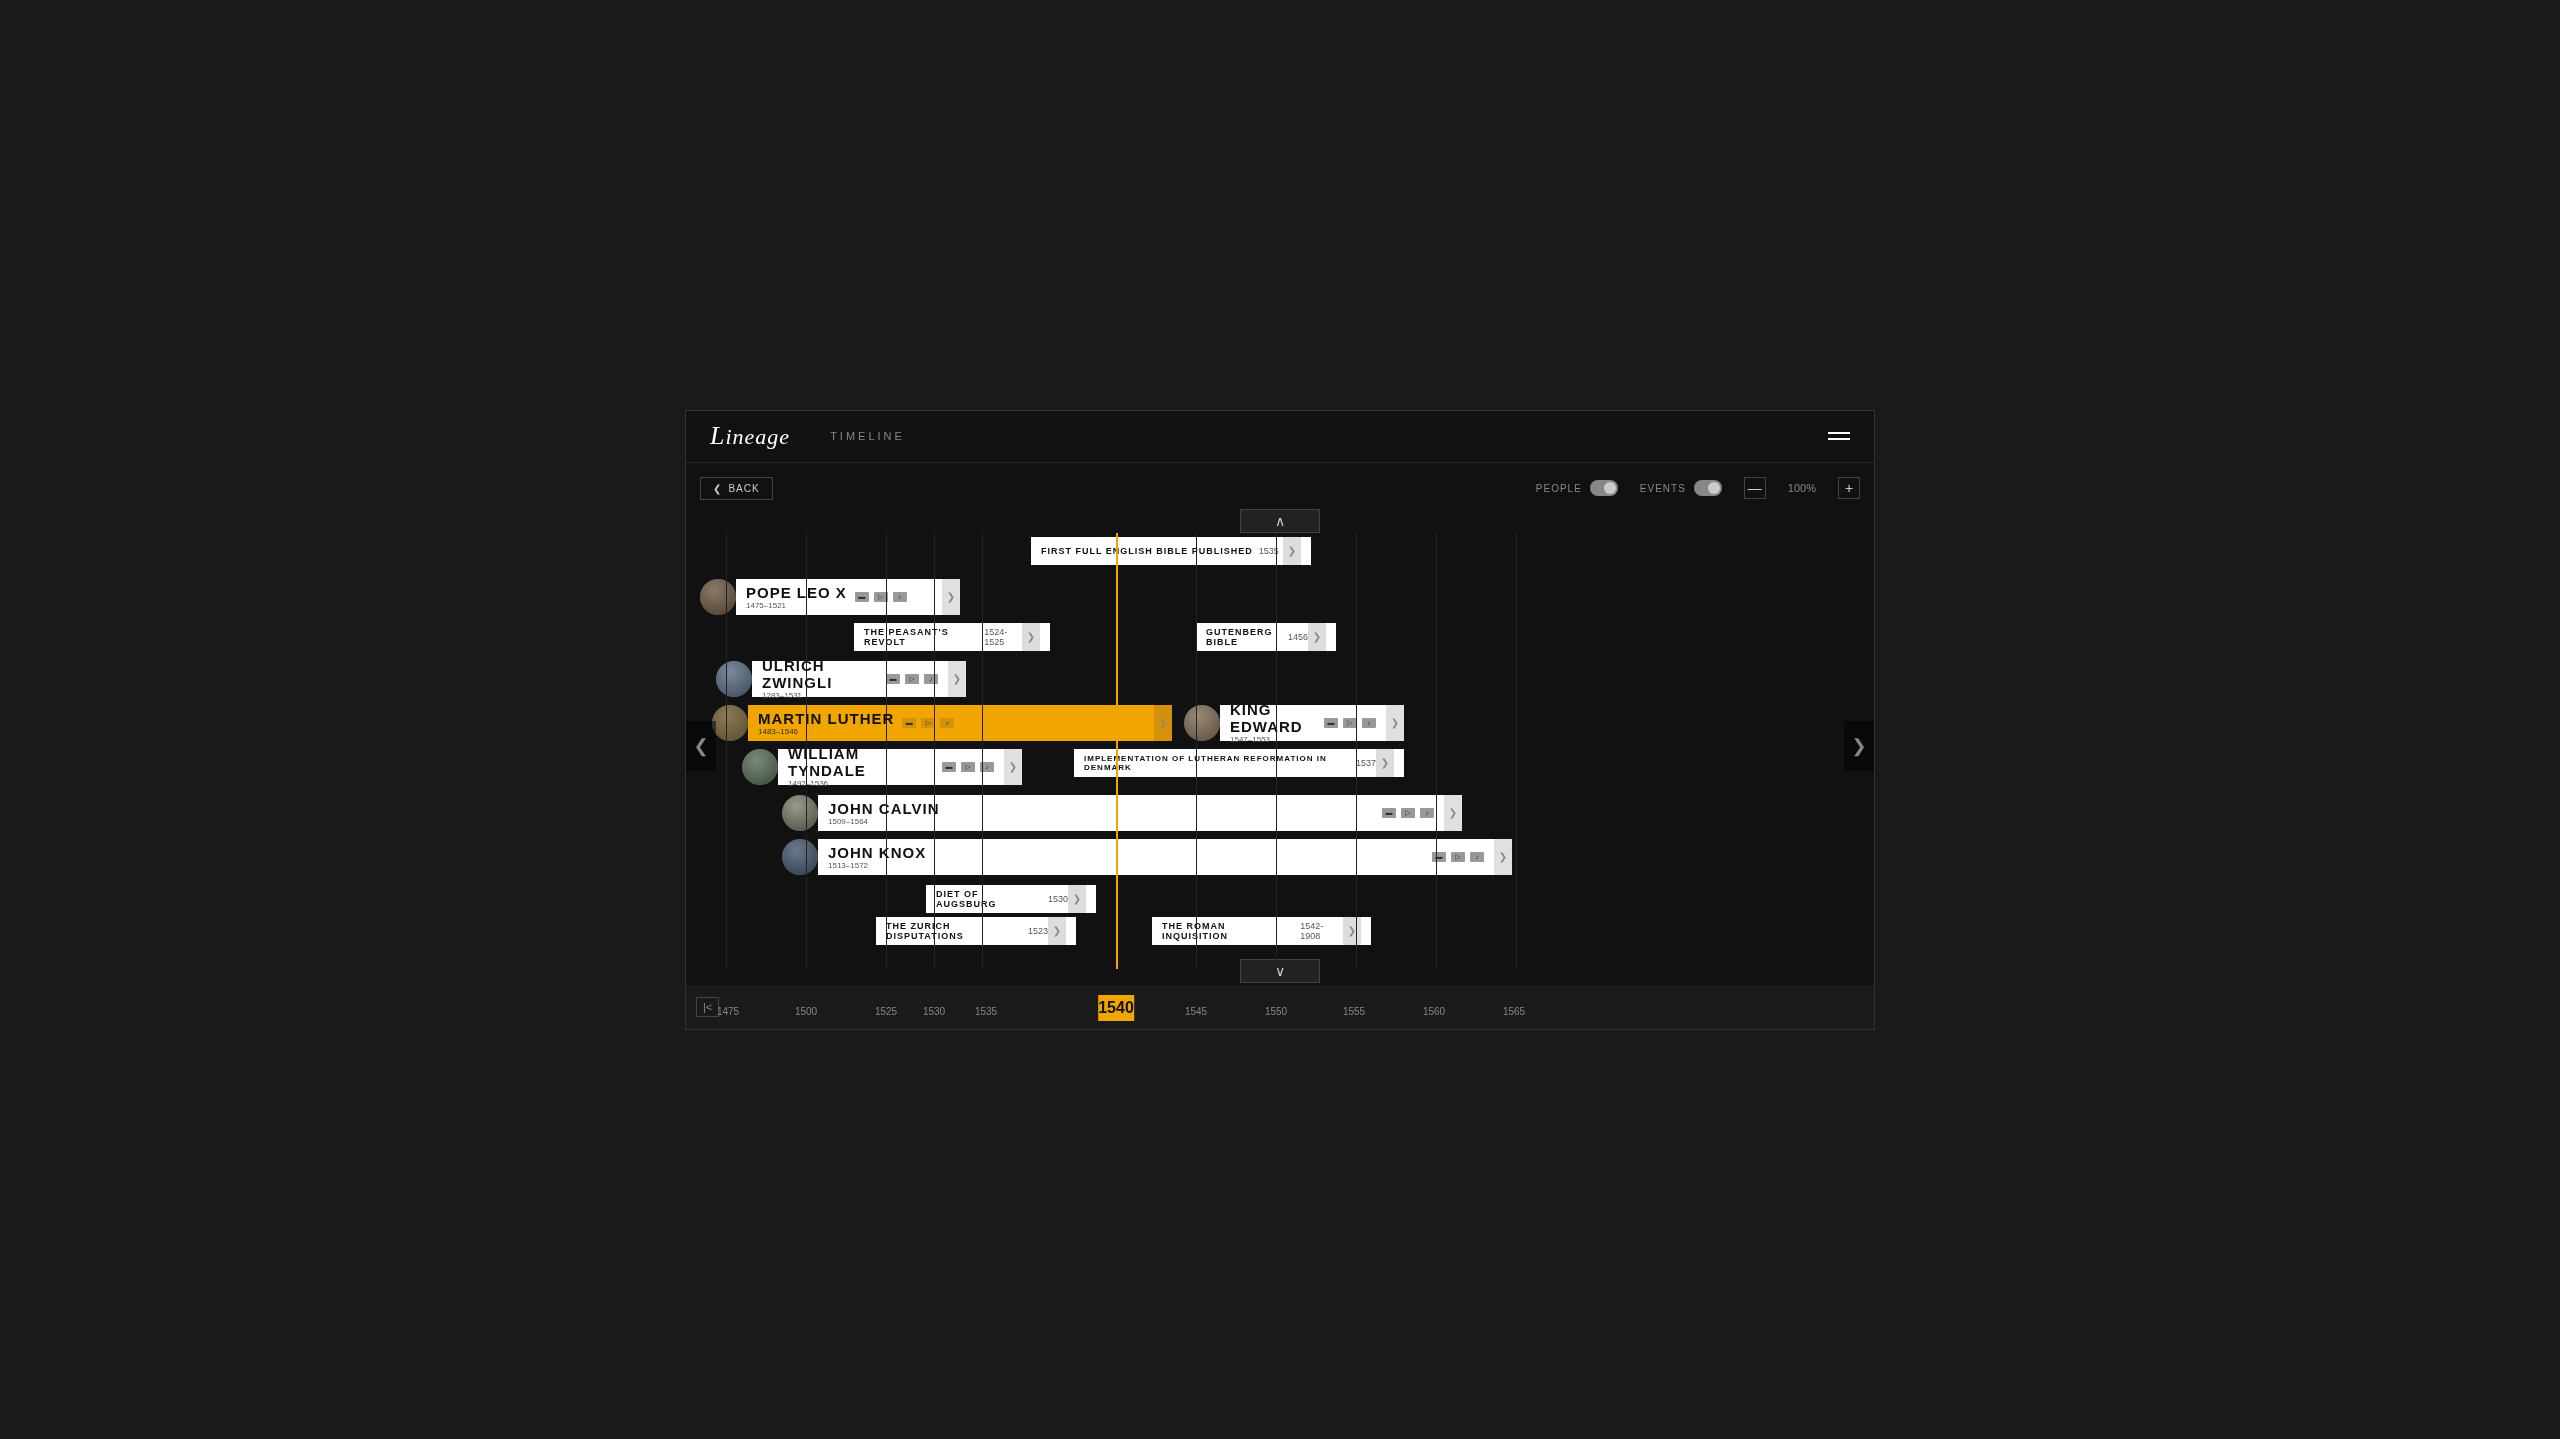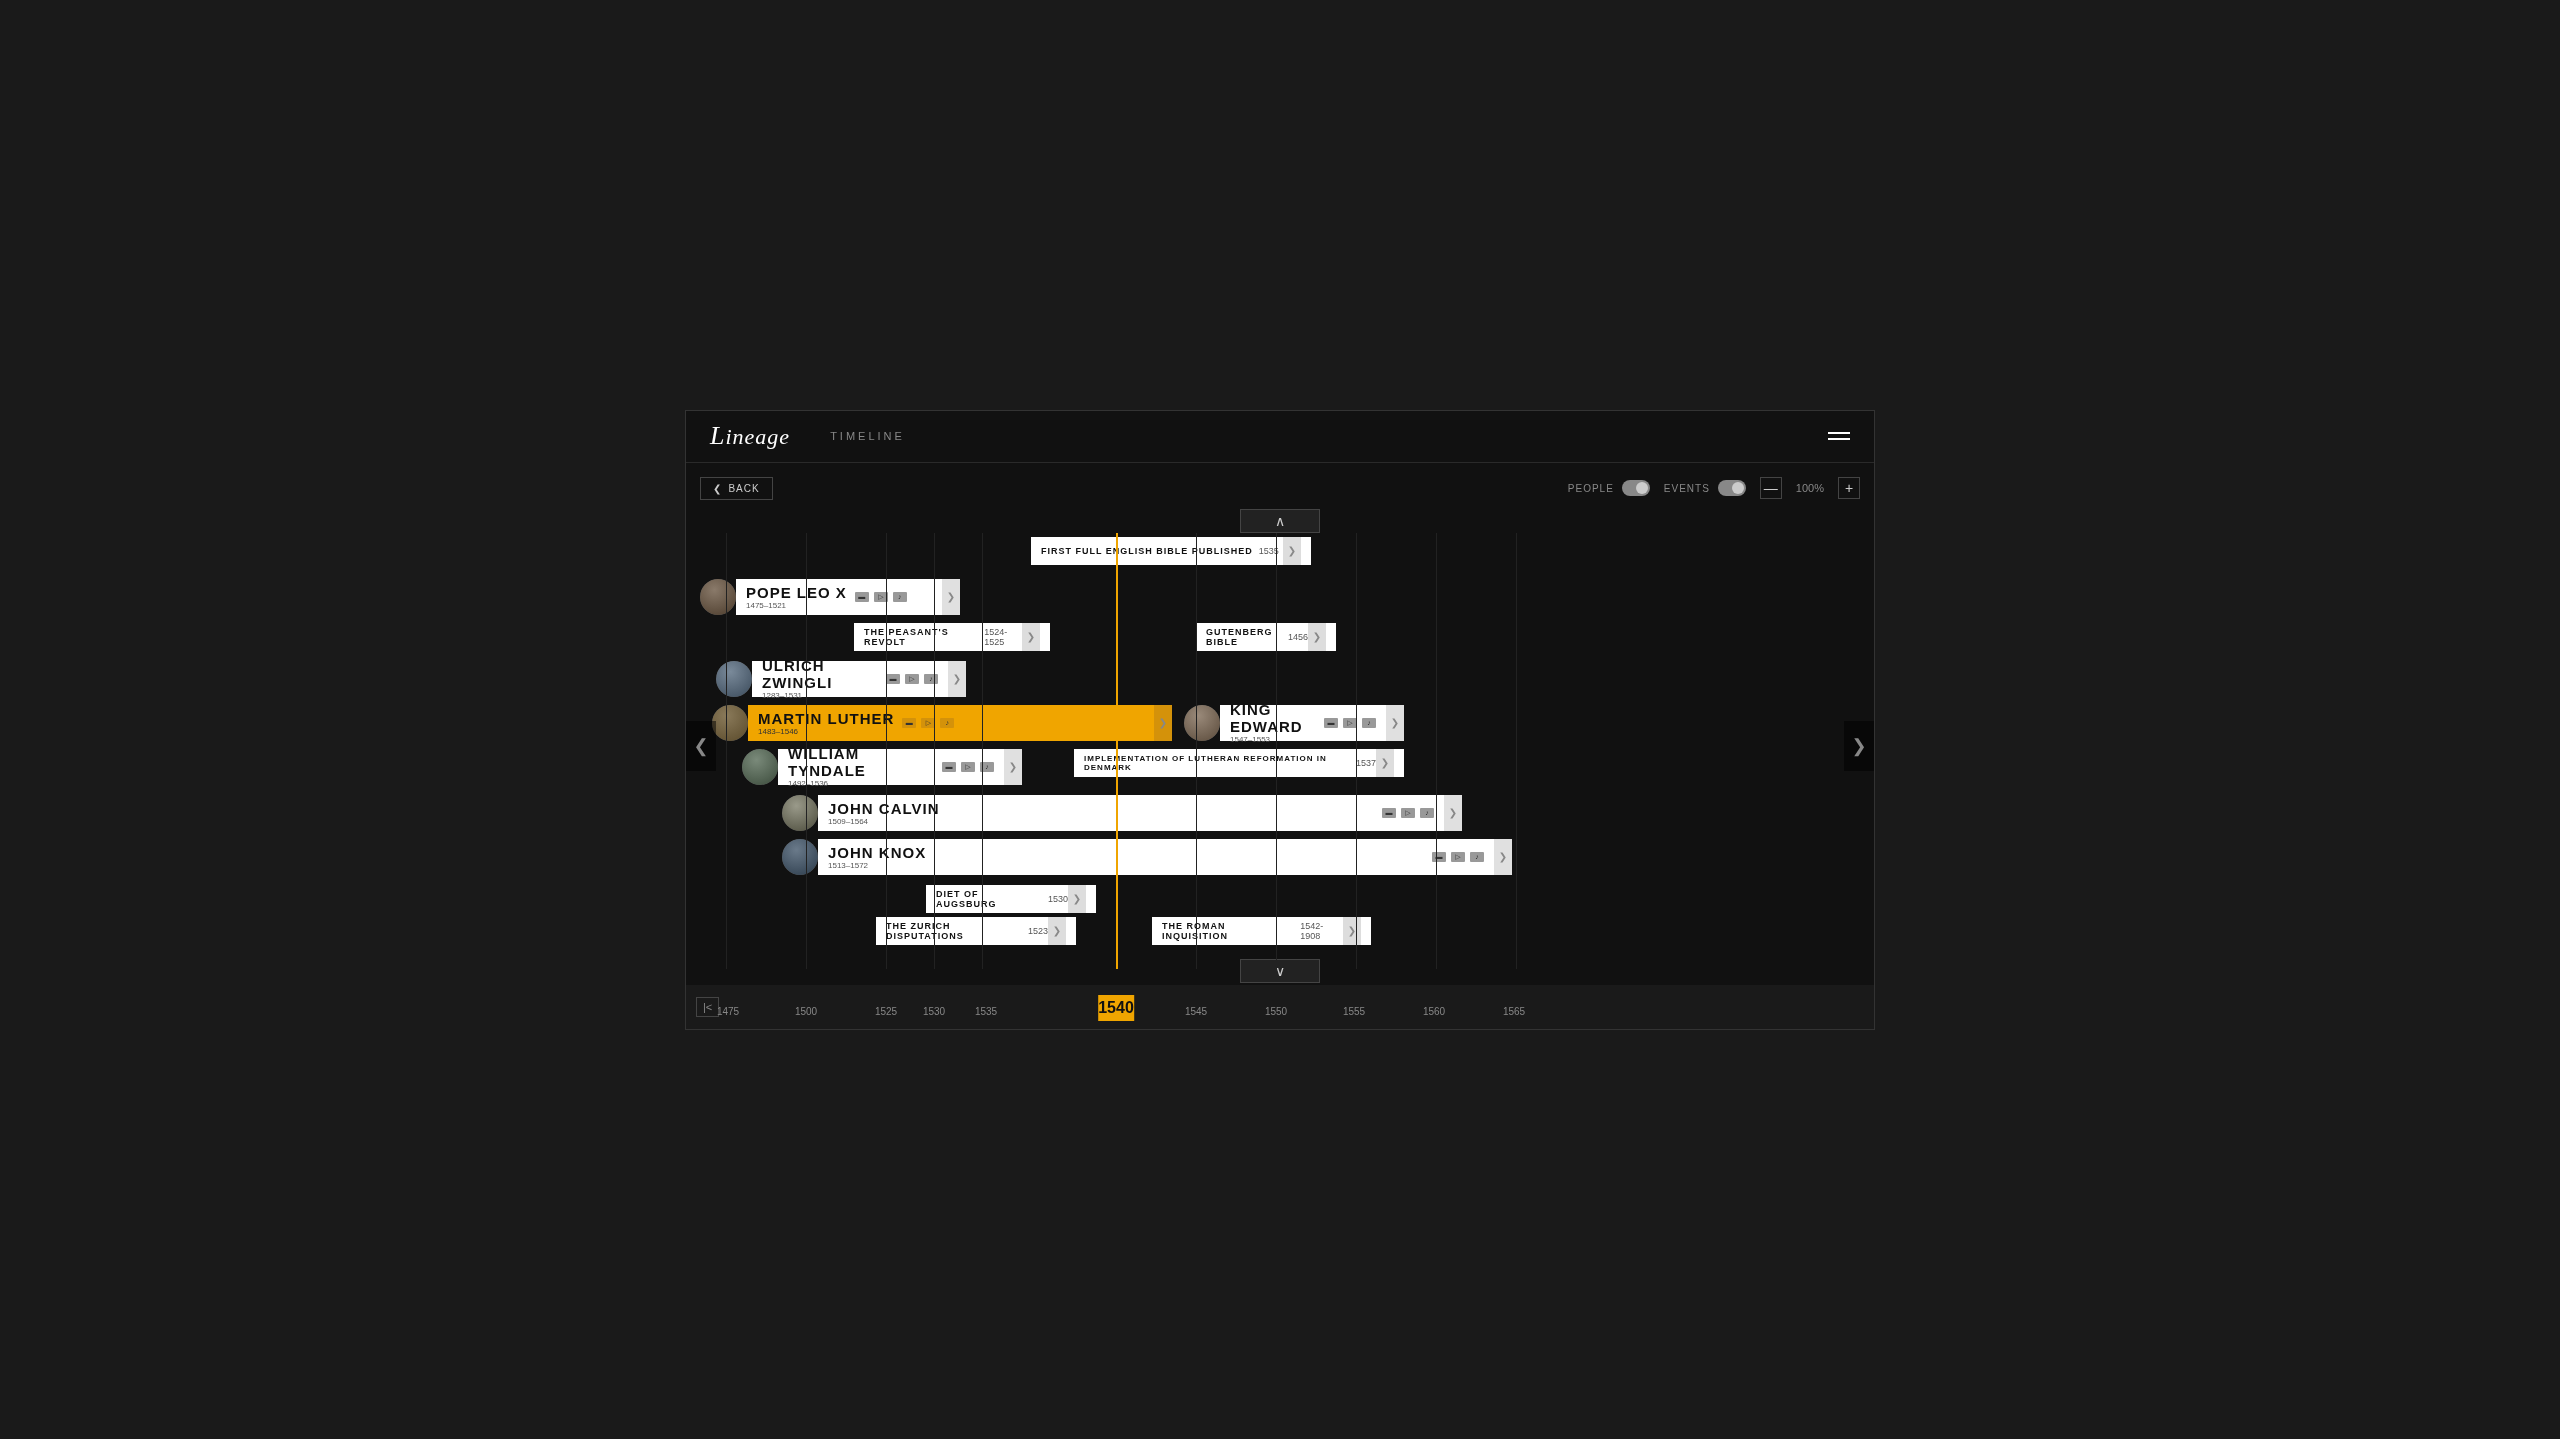--- a/index.html
+++ b/index.html
@@ -114,21 +114,21 @@
       padding: 5px 12px;
       cursor: pointer;
       display: flex;
       align-items: center;
       gap: 6px;
     }
     .controls-right {
       margin-left: auto;
       display: flex;
       align-items: center;
-      gap: 14px;
+      gap: 22px;
     }
     .toggle-group {
       display: flex;
       align-items: center;
       gap: 8px;
     }
     .toggle-label {
       color: #888;
       font-size: 10px;
       letter-spacing: 1px;

